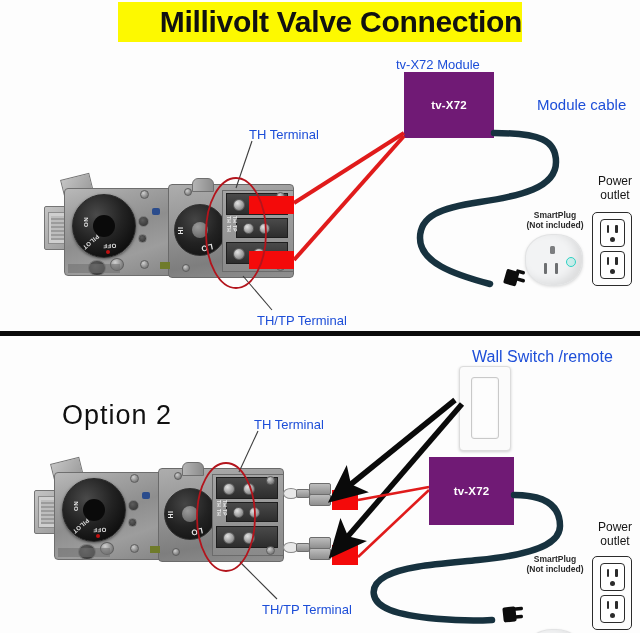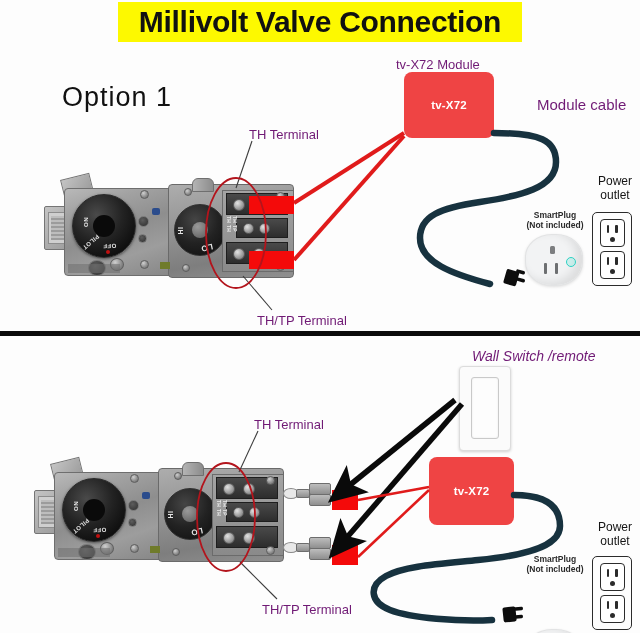--- a/index.html
+++ b/index.html
@@ -14,21 +14,21 @@
     height: 633px;
     background: #fdfdfd;
     overflow: hidden;
   }
   .abs { position: absolute; }
 
   
   #title-bar {
     left: 118px; top: 2px; width: 404px; height: 40px;
     background: #fdf900;
-    display: flex; align-items: center; justify-content: center;
+    display: flex; align-items: center; justify-content: flex-end;
   }
   #title-text {
     font-size: 30px; font-weight: 700; color: #111;
     letter-spacing: -0.3px; white-space: nowrap;
   }
 
   
   .divider {
     left: 0; width: 640px; height: 5px; background: #0b0b0b;
   }
@@ -39,34 +39,34 @@
     letter-spacing: 1px; white-space: nowrap;
   }
   .option-sub {
     font-size: 12.5px; font-weight: 600; color: #1a1a1a;
     background: #fdf900; padding: 1px 3px; white-space: nowrap;
     display: inline-block;
   }
 
   
   .lbl {
-    font-size: 13px; color: #701a75; white-space: nowrap; text-align: center;
+    font-size: 13px; color: #1d4ed8; white-space: nowrap; text-align: center;
   }
   .lbl-plug {
     font-size: 8.5px; color: #2a2a2a; white-space: nowrap;
     text-align: center; line-height: 1.15; font-weight: 600;
   }
   .lbl-outlet {
     font-size: 12px; color: #141414; text-align: center; line-height: 1.15;
   }
 
   
   .module {
-    background: #ef4444;
-    display: flex; align-items: center; justify-content: center; border-radius: 8px;
+    background: #701a75;
+    display: flex; align-items: center; justify-content: center;
   }
   .module span {
     color: #fff; font-size: 11.5px; font-weight: 600; letter-spacing: .2px;
   }
 
   
   .red-block { background: #f40a0a; }
 
   
   svg.overlay { position: absolute; left: 0; top: 0; width: 640px; height: 633px; pointer-events: none; }
@@ -195,21 +195,20 @@
 <body>
 
 <div id="page">
 
   <div class="abs" id="title-bar">
     <div id="title-text">Millivolt Valve Connection</div>
   </div>
 
   <div class="abs divider" style="top:331px;"></div>
 
-  <div class="abs option-head" style="left:62px; top:82px;">Option 1</div>
 
   <div class="abs lbl" style="left:396px; top:57px;">tv-X72 Module</div>
   <div class="abs module" style="left:404px; top:72px; width:90px; height:66px;">
     <span>tv-X72</span>
   </div>
 
   <div class="abs lbl" style="left:537px; top:96px; font-size:15px;">Module cable</div>
 
   <div class="valve" style="left:44px; top:176px; width:250px; height:110px;">
 
@@ -299,20 +298,21 @@
         <i class="s2"></i>
         <i class="s3"></i>
     </div>
     <div class="socket">
       <i class="s1"></i>
         <i class="s2"></i>
         <i class="s3"></i>
     </div>
   </div>
 
+  <div class="abs option-head" style="left:62px; top:400px;">Option 2</div>
 
   <div class="valve" style="left:34px; top:460px; width:250px; height:110px;">
     <div class="v-piece v-tab" style="left:0px; top:30px; width:30px; height:44px; border-radius:2px;"></div>
     <div class="v-piece" style="left:4px; top:36px; width:20px; height:32px; background:#cfcfcf; border:1px solid #8d8d8d;"></div>
     <div class="v-piece" style="left:7px; top:40px; width:14px; height:24px; background:repeating-linear-gradient(180deg,#bdbdbd 0 2px,#9c9c9c 2px 4px);"></div>
     <div class="v-piece v-tab" style="left:18px; top:0px; width:30px; height:20px; transform:rotate(-14deg);"></div>
     <div class="v-piece v-body" style="left:20px; top:12px; width:110px; height:88px; border-radius:4px;"></div>
     <div class="v-piece v-body2" style="left:124px; top:8px; width:126px; height:94px; border-radius:4px;"></div>
     <div class="v-piece" style="left:148px; top:2px; width:22px; height:14px; background:linear-gradient(90deg,#b4b4b4,#8c8c8c); border:1px solid #6f6f6f; border-radius:6px 6px 0 0;"></div>
 
@@ -371,21 +371,21 @@
     <div class="spade-body" style="left:26px; top:0px; width:22px; height:12px;"></div>
     <div class="spade-body" style="left:26px; top:11px; width:22px; height:12px;"></div>
   </div>
 
   <div class="abs red-block" style="left:332px; top:490px; width:26px; height:20px;"></div>
   <div class="abs red-block" style="left:332px; top:545px; width:26px; height:20px;"></div>
 
   <div class="abs lbl" style="left:254px; top:417px;">TH Terminal</div>
   <div class="abs lbl" style="left:262px; top:602px;">TH/TP Terminal</div>
 
-  <div class="abs lbl" style="left:472px; top:348px; font-size:14px;font-style:italic;">Wall Switch /remote</div>
+  <div class="abs lbl" style="left:472px; top:348px; font-size:16px;">Wall Switch /remote</div>
   <div class="abs wall-plate" style="left:459px; top:366px; width:52px; height:85px;">
     <div class="wall-rocker" style="top:10px; width:28px; height:62px;"></div>
   </div>
 
   <div class="abs module" style="left:429px; top:457px; width:85px; height:68px;">
     <span>tv-X72</span>
   </div>
 
   <div class="abs lbl-plug" style="left:516px; top:555px; width:78px;">
     <div>SmartPlug</div>

